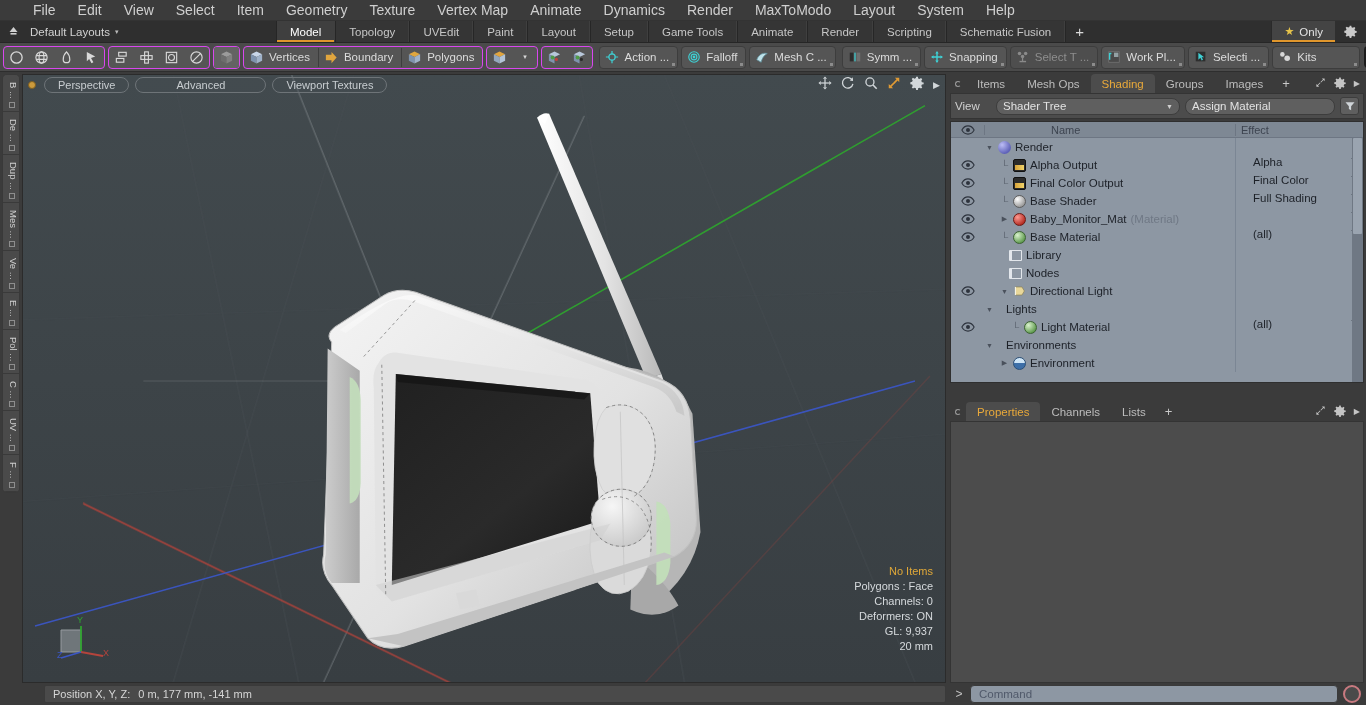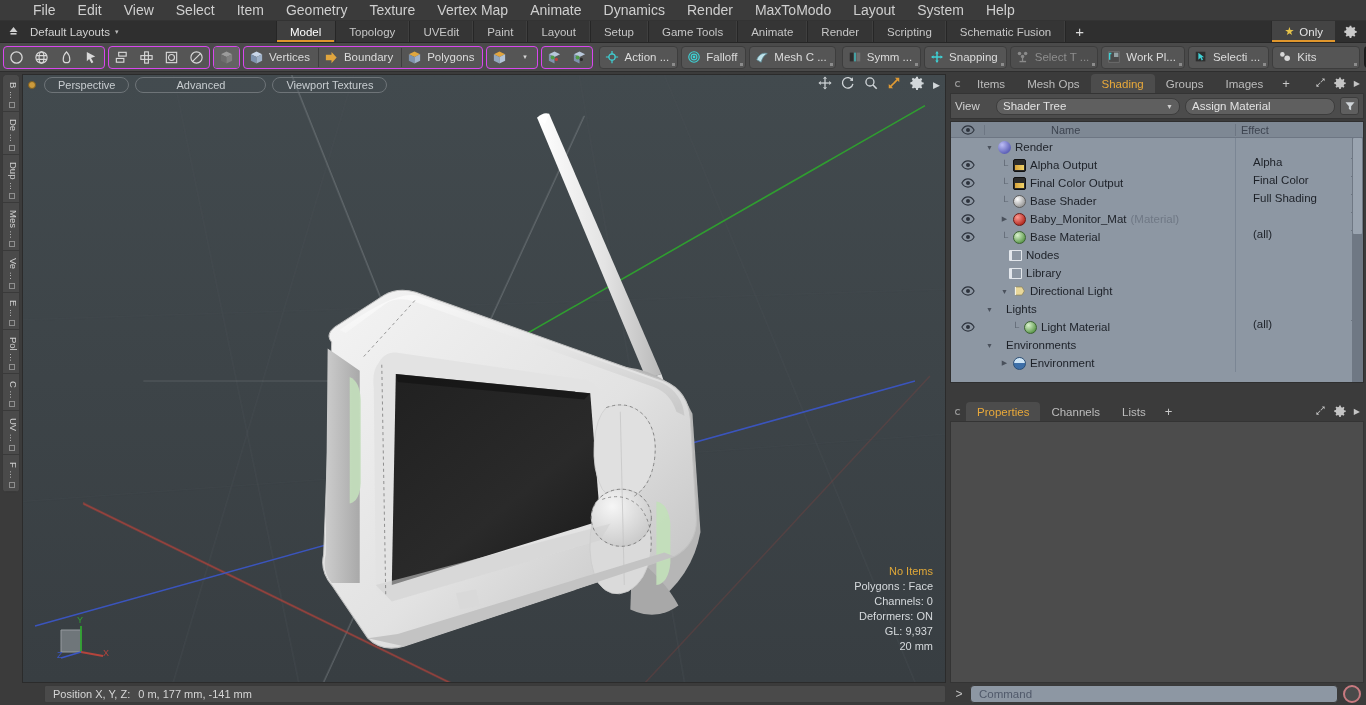--- a/index.html
+++ b/index.html
@@ -876,31 +876,31 @@
               <span>(all)</span>
               <span class="ar">▼</span>
             </div>
           </div>
 
           <div class="trow">
             <div class="tr-eye"></div>
             <div class="tr-name">
               <span class="indent" style="width:20px"></span>
               <span class="ic-folder"></span>
-              <span>Nodes</span>
+              <span>Library</span>
             </div>
             <div class="tr-eff"></div>
           </div>
 
           <div class="trow">
             <div class="tr-eye"></div>
             <div class="tr-name">
               <span class="indent" style="width:20px"></span>
               <span class="ic-folder"></span>
-              <span>Library</span>
+              <span>Nodes</span>
             </div>
             <div class="tr-eff"></div>
           </div>
 
           <div class="trow">
             <div class="tr-eye">
               <svg width="14" height="10" viewBox="0 0 16 11">
                   <path d="M8 0.8 C3.5 0.8 1 5.5 1 5.5 S3.5 10.2 8 10.2 15 5.5 15 5.5 12.5 0.8 8 0.8Z" fill="none" stroke="#2d333d" stroke-width="1.2"></path>
                   <circle cx="8" cy="5.5" r="2.3" fill="#2d333d"></circle>
                 </svg>

